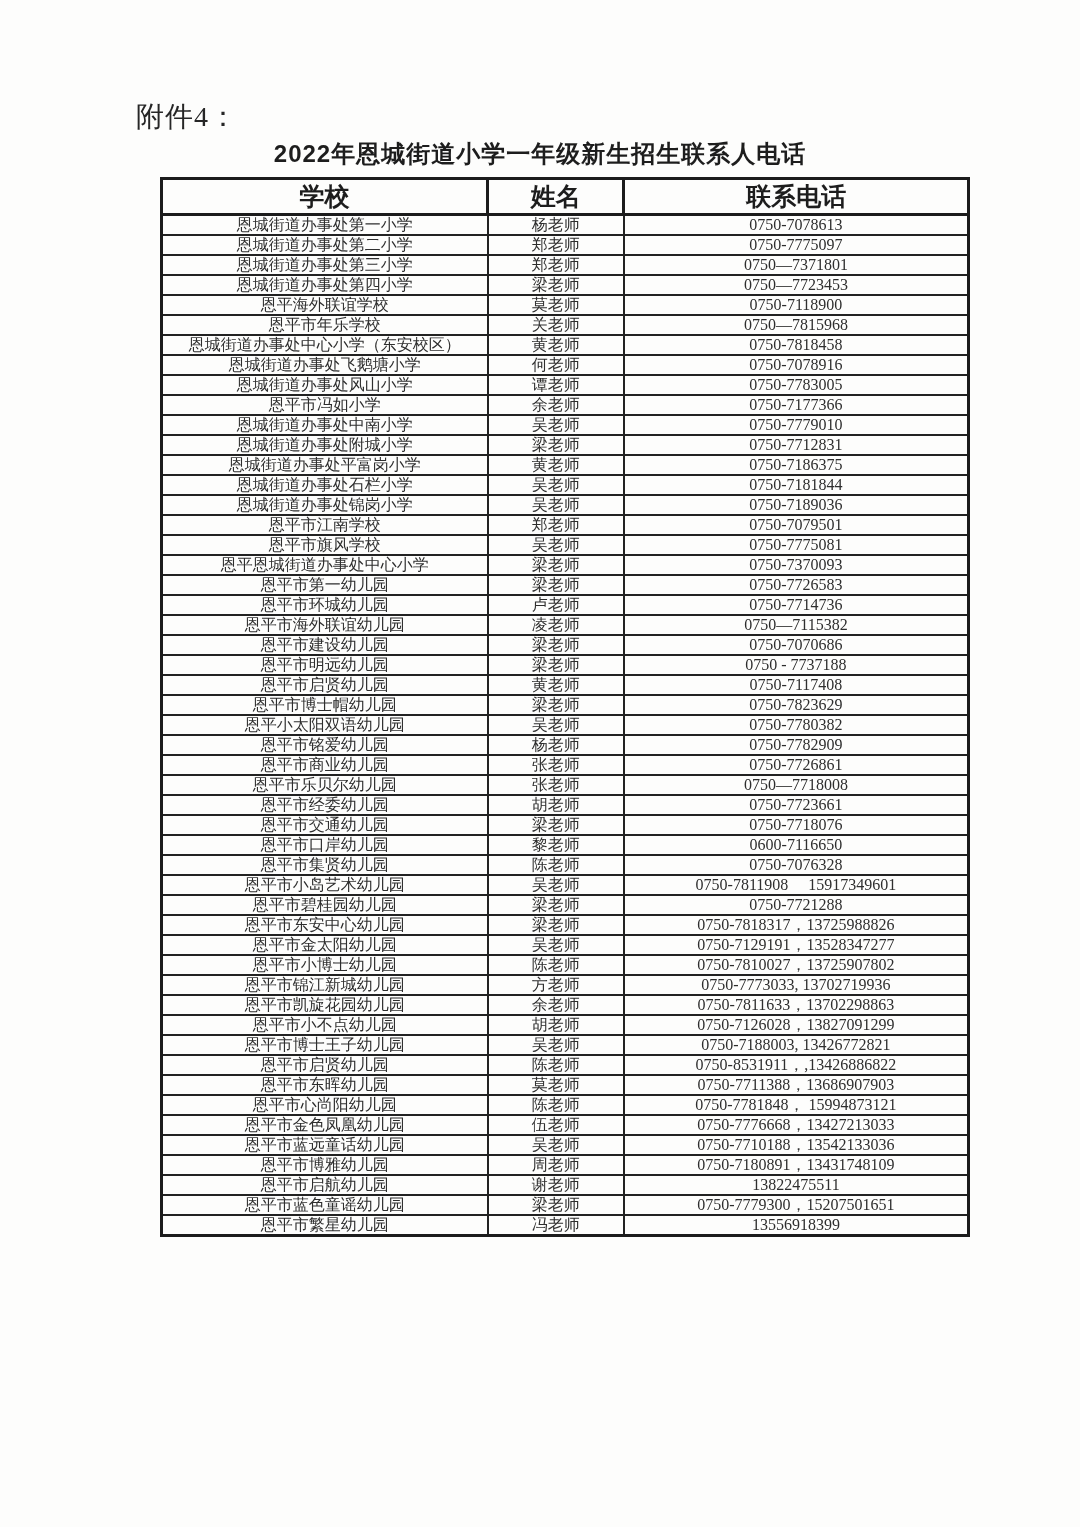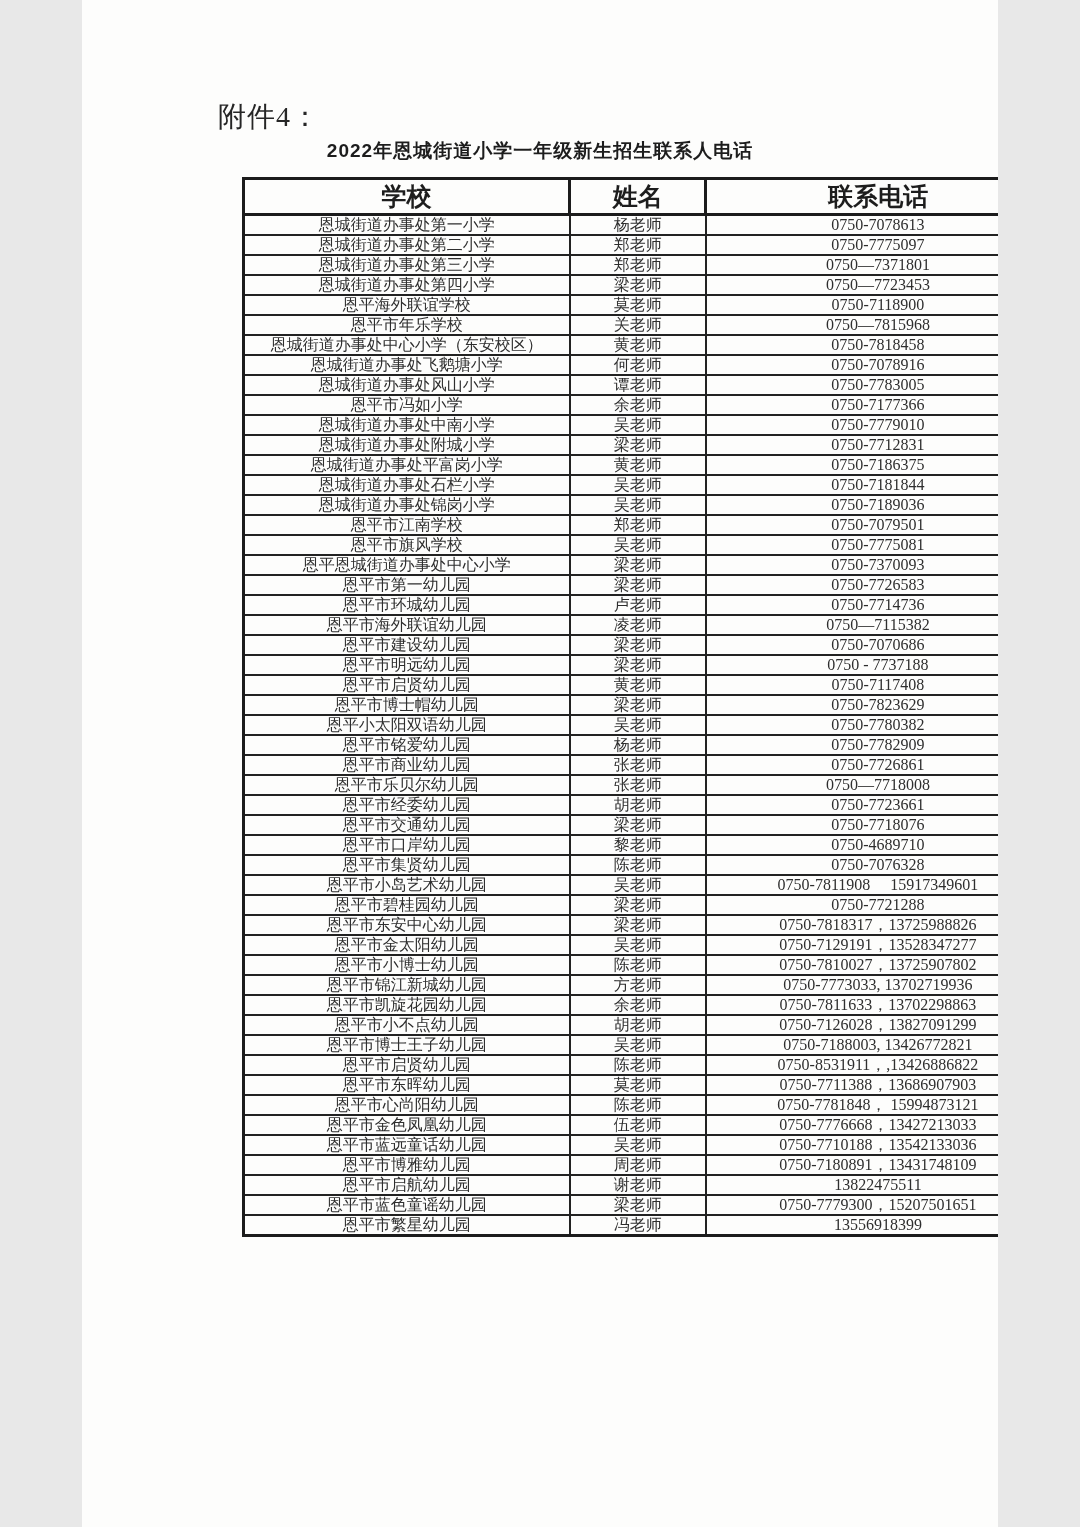--- a/index.html
+++ b/index.html
@@ -1,19 +1,19 @@
 <!DOCTYPE html>
 <html><head>
 <meta charset="utf-8">
 <style>
   * { margin: 0; padding: 0; box-sizing: border-box; }
   html, body { background: #e8e8e8; }
   .page {
     position: relative;
-    width: 916px;
+    width: 1080px;
     height: 1527px;
     margin: 0 auto;
     background: #fdfdfc;
     font-family: "Liberation Serif", "DejaVu Serif", serif;
     color: #262626;
     overflow: hidden;
   }
   .attachment-label {
     position: absolute;
     left: 136px;
@@ -22,21 +22,21 @@
     letter-spacing: 1px;
   }
   .doc-title {
     position: absolute;
     left: 0;
     top: 138px;
     width: 100%;
     text-align: center;
     font-family: "Liberation Sans", "DejaVu Sans", sans-serif;
     font-weight: bold;
-    font-size: 19px;
+    font-size: 24px;
     letter-spacing: 1px;
     color: #1d1d1d;
   }
   table.contact-table {
     position: absolute;
     left: 133px;
     top: 177px;
     width: 810px;
     border-collapse: collapse;
     table-layout: fixed;
@@ -272,21 +272,21 @@
 
     <tr>
       <td>恩平市交通幼儿园</td>
       <td>梁老师</td>
       <td>0750-7718076</td>
     </tr>
 
     <tr>
       <td>恩平市口岸幼儿园</td>
       <td>黎老师</td>
-      <td>0750-4689710</td>
+      <td>0600-7116650</td>
     </tr>
 
     <tr>
       <td>恩平市集贤幼儿园</td>
       <td>陈老师</td>
       <td>0750-7076328</td>
     </tr>
 
     <tr>
       <td>恩平市小岛艺术幼儿园</td>

